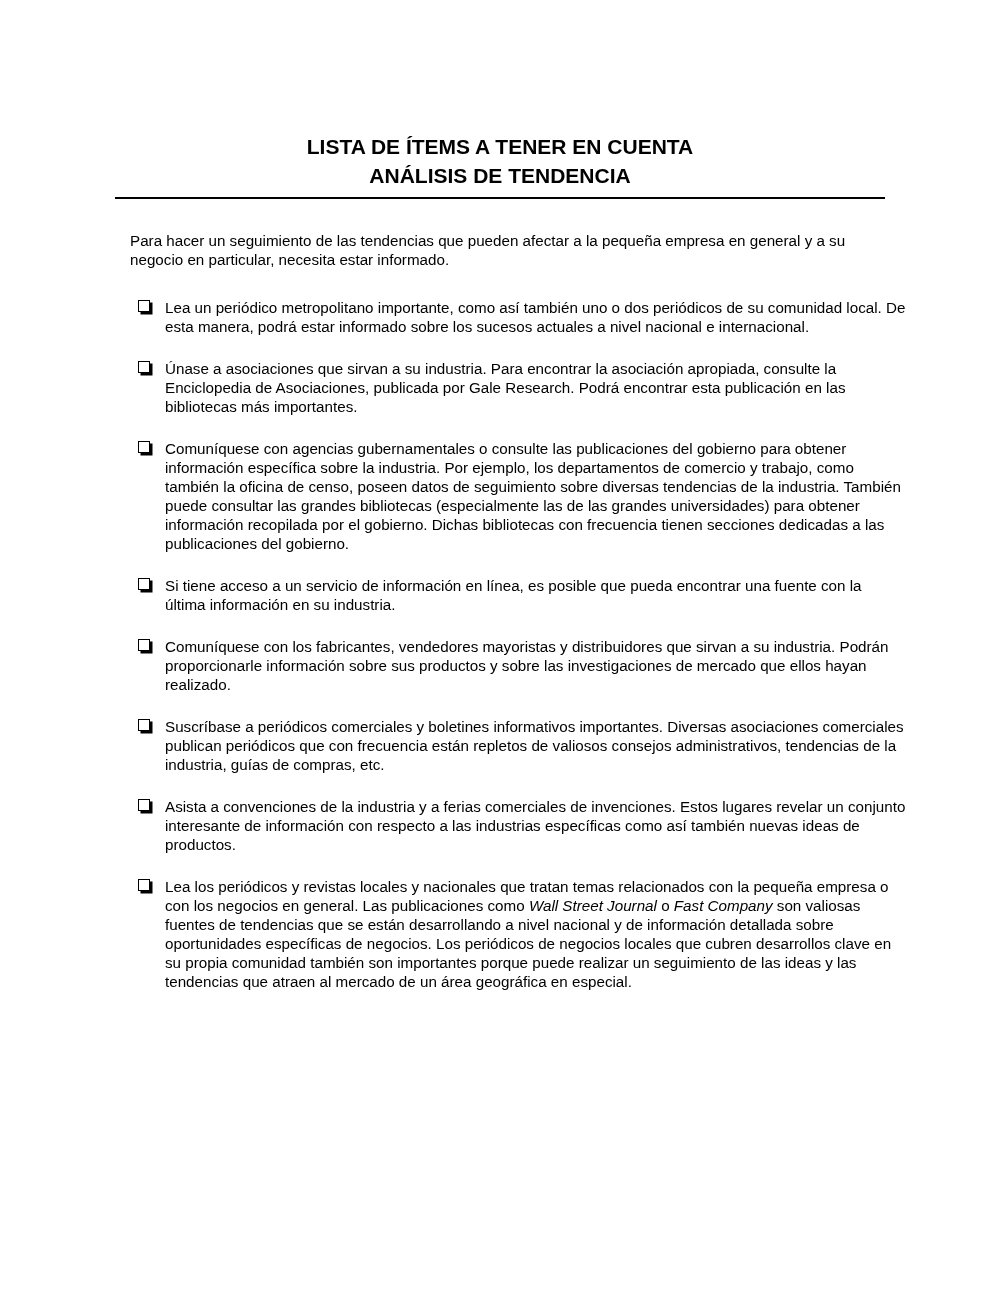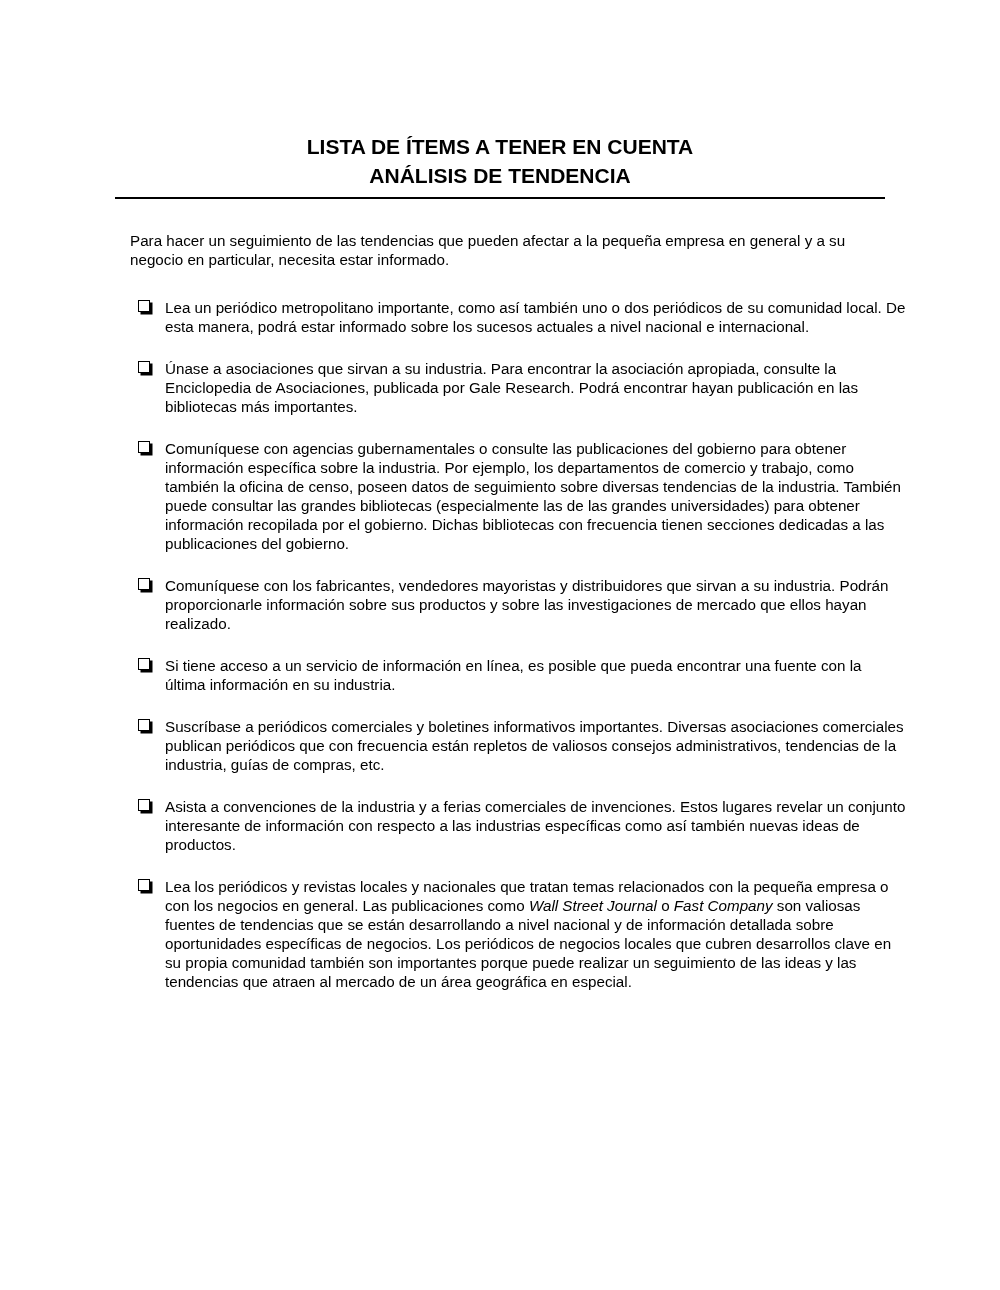--- a/index.html
+++ b/index.html
@@ -92,33 +92,33 @@
 
   <p class="intro">Para hacer un seguimiento de las tendencias que pueden afectar a la pequeña empresa en general y a su negocio en particular, necesita estar informado.</p>
 
   <ul class="checklist">
     <li class="check-item">
       <span class="checkbox"></span>
       <span class="check-text">Lea un periódico metropolitano importante, como así también uno o dos periódicos de su comunidad local. De esta manera, podrá estar informado sobre los sucesos actuales a nivel nacional e internacional.</span>
     </li>
     <li class="check-item">
       <span class="checkbox"></span>
-      <span class="check-text">Únase a asociaciones que sirvan a su industria. Para encontrar la asociación apropiada, consulte la Enciclopedia de Asociaciones, publicada por Gale Research. Podrá encontrar hayan publicación en las bibliotecas más importantes.</span>
+      <span class="check-text">Únase a asociaciones que sirvan a su industria. Para encontrar la asociación apropiada, consulte la Enciclopedia de Asociaciones, publicada por Gale Research. Podrá encontrar esta publicación en las bibliotecas más importantes.</span>
     </li>
     <li class="check-item">
       <span class="checkbox"></span>
       <span class="check-text">Comuníquese con agencias gubernamentales o consulte las publicaciones del gobierno para obtener información específica sobre la industria. Por ejemplo, los departamentos de comercio y trabajo, como también la oficina de censo, poseen datos de seguimiento sobre diversas tendencias de la industria. También puede consultar las grandes bibliotecas (especialmente las de las grandes universidades) para obtener información recopilada por el gobierno. Dichas bibliotecas con frecuencia tienen secciones dedicadas a las publicaciones del gobierno.</span>
     </li>
     <li class="check-item">
       <span class="checkbox"></span>
-      <span class="check-text">Comuníquese con los fabricantes, vendedores mayoristas y distribuidores que sirvan a su industria. Podrán proporcionarle información sobre sus productos y sobre las investigaciones de mercado que ellos hayan realizado.</span>
+      <span class="check-text">Si tiene acceso a un servicio de información en línea, es posible que pueda encontrar una fuente con la última información en su industria.</span>
     </li>
     <li class="check-item">
       <span class="checkbox"></span>
-      <span class="check-text">Si tiene acceso a un servicio de información en línea, es posible que pueda encontrar una fuente con la última información en su industria.</span>
+      <span class="check-text">Comuníquese con los fabricantes, vendedores mayoristas y distribuidores que sirvan a su industria. Podrán proporcionarle información sobre sus productos y sobre las investigaciones de mercado que ellos hayan realizado.</span>
     </li>
     <li class="check-item">
       <span class="checkbox"></span>
       <span class="check-text">Suscríbase a periódicos comerciales y boletines informativos importantes. Diversas asociaciones comerciales publican periódicos que con frecuencia están repletos de valiosos consejos administrativos, tendencias de la industria, guías de compras, etc.</span>
     </li>
     <li class="check-item">
       <span class="checkbox"></span>
       <span class="check-text">Asista a convenciones de la industria y a ferias comerciales de invenciones. Estos lugares revelar un conjunto interesante de información con respecto a las industrias específicas como así también nuevas ideas de productos.</span>
     </li>
     <li class="check-item">

